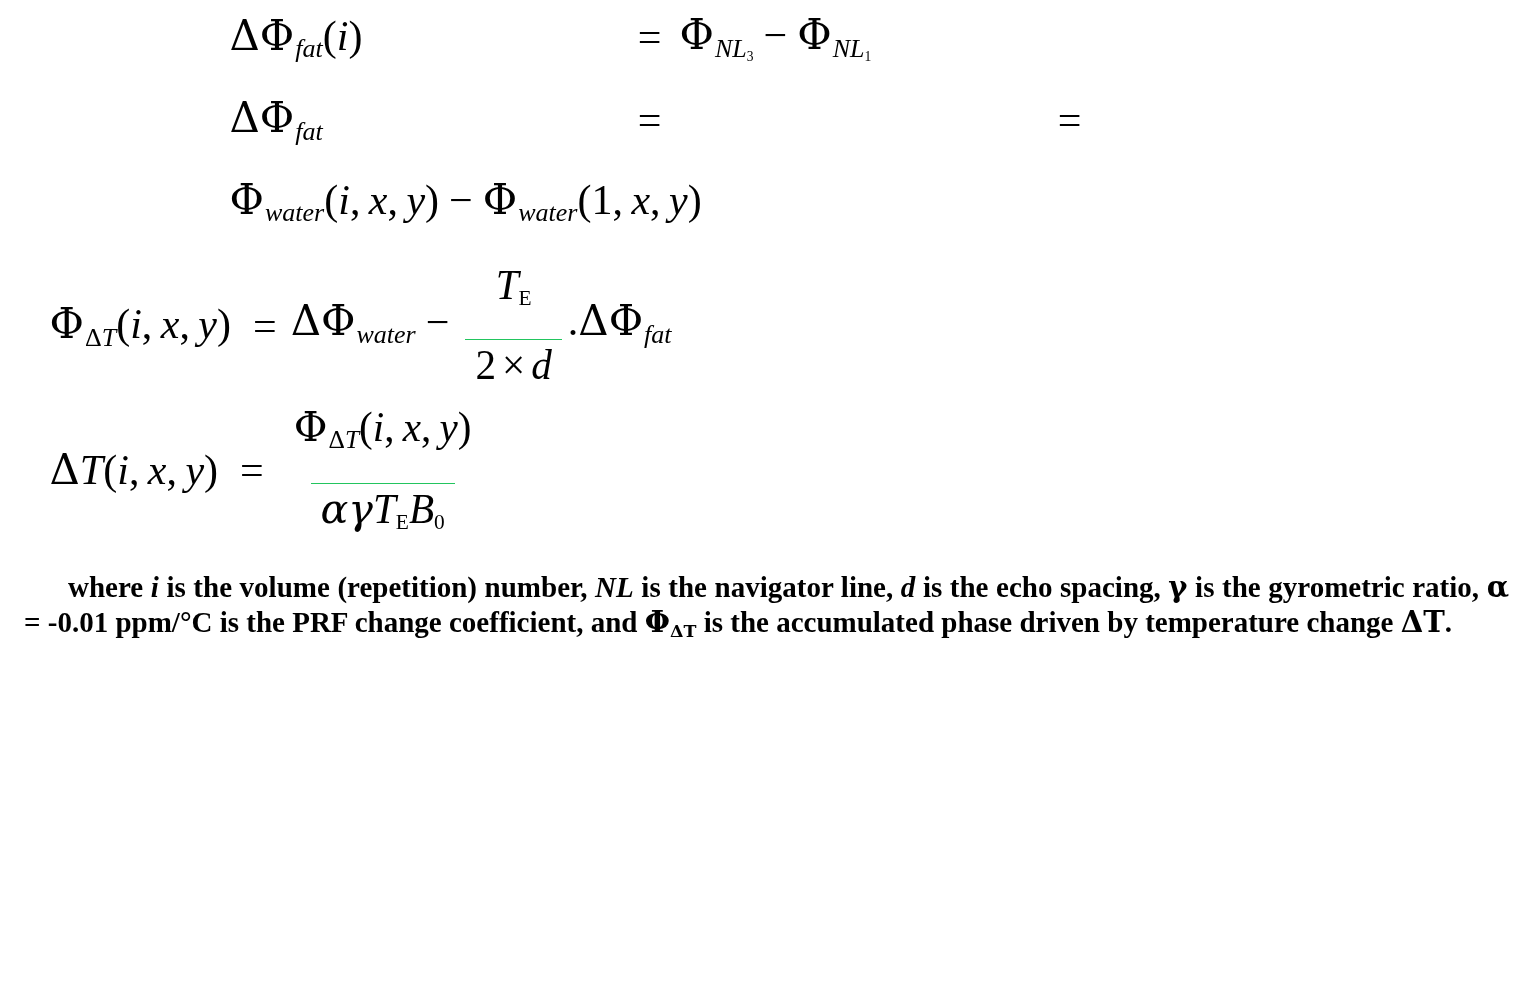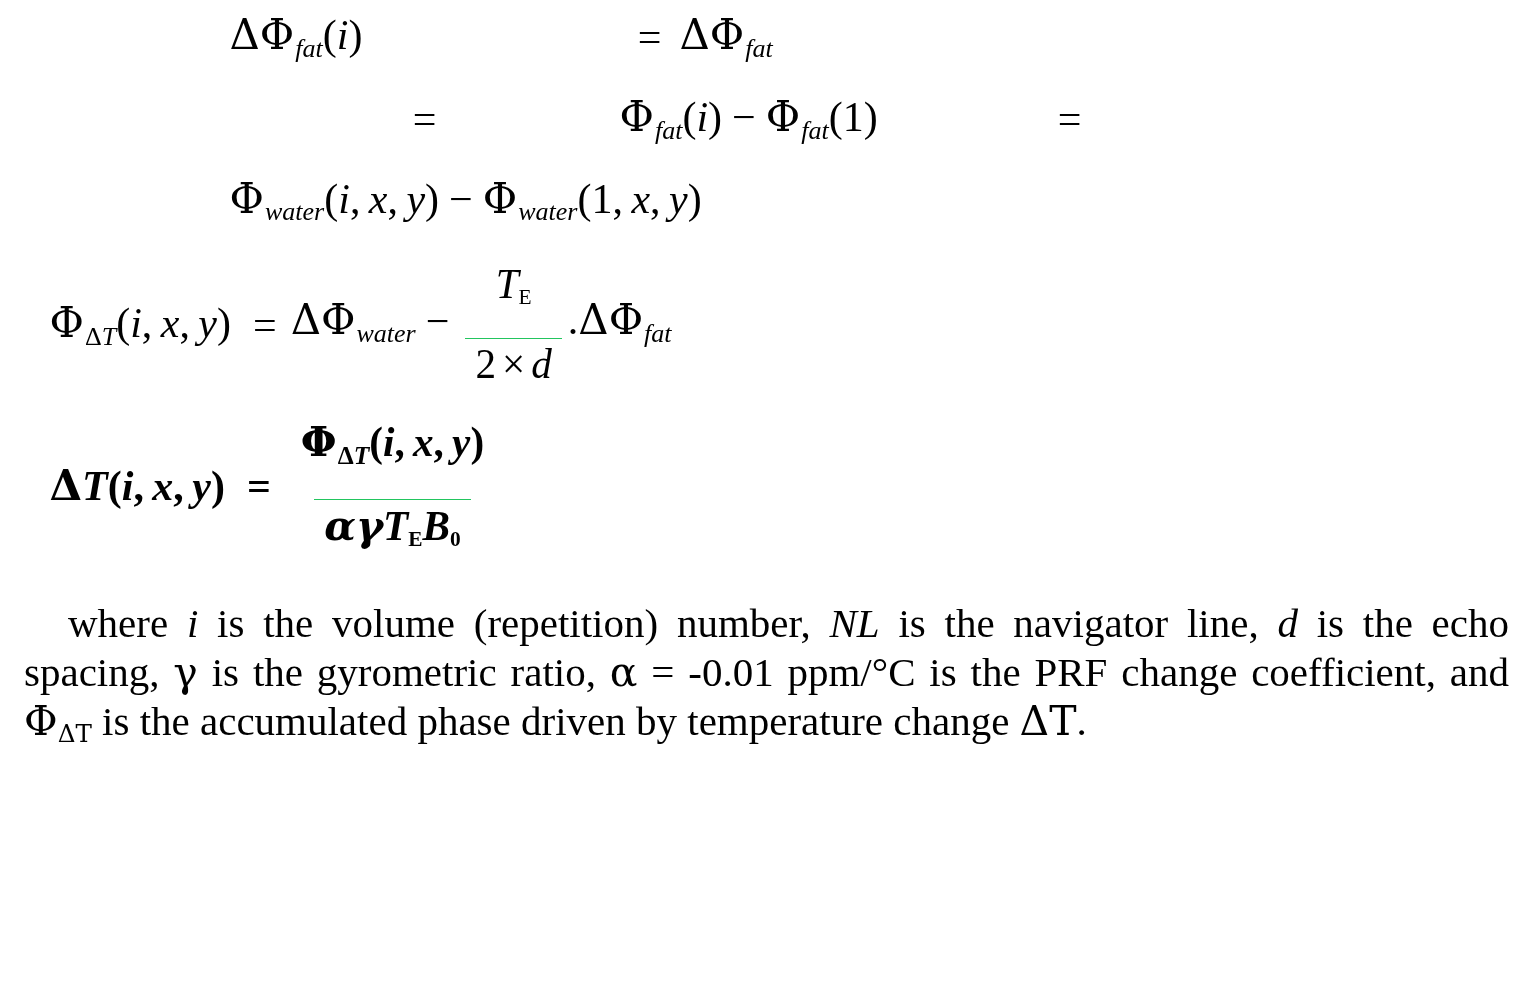--- a/index.html
+++ b/index.html
@@ -46,21 +46,21 @@
   .eq-aligned .c3 { text-align: left; font-size: 42px; white-space: nowrap; }
 
   .eq-big {
     display: flex;
     align-items: center;
     justify-content: flex-start;
     font-size: 42px;
     white-space: nowrap;
   }
   .eq-big.row4 { margin-top: 36px; margin-left: -30px; }
-  .eq-big.row5 { margin-top: 34px; margin-left: -30px; font-weight: bold; }
+  .eq-big.row5 { margin-top: 18px; margin-left: -30px; }
 
   
   .sym { font-family: "DejaVu Serif", serif; font-style: normal; }
   .it  { font-style: italic; }
   .sub {
     font-size: 0.62em;
     vertical-align: -0.30em;
     font-style: italic;
     padding-left: 1px;
   }
@@ -88,53 +88,54 @@
     border-top: 1px solid #22c55e;
     padding: 4px 10px 0 10px;
     line-height: 1.05;
   }
 
   .op { padding: 0 10px; }
   .opnarrow { padding: 0 6px; }
 
   
   .para {
-    margin-top: 48px;
-    font-size: 41px;
+    margin-top: 36px;
+    font-size: 29px;
     line-height: 1.20;
     text-align: justify;
     text-justify: inter-word;
     padding: 0 12px 0 6px;
+    font-weight: bold;
   }
   .para .indent { display: inline-block; width: 44px; }
   .para .mi { font-style: italic; font-family: "Liberation Serif", serif; }
   .para .ms { font-family: "DejaVu Serif", serif; font-style: normal; }
   .para .msub { font-size: 0.60em; vertical-align: -0.28em; }
 </style>
 </head>
 <body>
 
 <div class="page">
 
   <div class="equations">
 
     <div class="eq-aligned">
 
       <div class="c1">
         <span class="sym">ΔΦ</span><span class="sub">fat</span><span class="upr">(</span><span class="it">i</span><span class="upr">)</span>
       </div>
       <div class="c2">=</div>
+      <div class="c3">
+        <span class="sym">Φ</span><span class="sub">NL<span class="subsub">3</span></span><span class="op">−</span><span class="sym">Φ</span><span class="sub">NL<span class="subsub">1</span></span>
+      </div>
 
       <div class="c1">
         <span class="sym">ΔΦ</span><span class="sub">fat</span>
       </div>
       <div class="c2">=</div>
-      <div class="c3">
-        <span class="sym">Φ</span><span class="sub">fat</span><span class="upr">(</span><span class="it">i</span><span class="upr">)</span><span class="op">−</span><span class="sym">Φ</span><span class="sub">fat</span><span class="upr">(1)</span>
-      </div>
 
       <div class="c2">=</div>
       <div class="c3">
         <span class="sym">Φ</span><span class="sub">water</span><span class="upr">(</span><span class="it">i</span><span class="upr">, </span><span class="it">x</span><span class="upr">, </span><span class="it">y</span><span class="upr">)</span><span class="op">−</span><span class="sym">Φ</span><span class="sub">water</span><span class="upr">(1, </span><span class="it">x</span><span class="upr">, </span><span class="it">y</span><span class="upr">)</span>
       </div>
     </div>
 
     <div class="eq-big row4">
       <span>
         <span class="sym">Φ</span><span class="sub"><span class="upr">Δ</span>T</span><span class="upr">(</span><span class="it">i</span><span class="upr">, </span><span class="it">x</span><span class="upr">, </span><span class="it">y</span><span class="upr">)</span>

